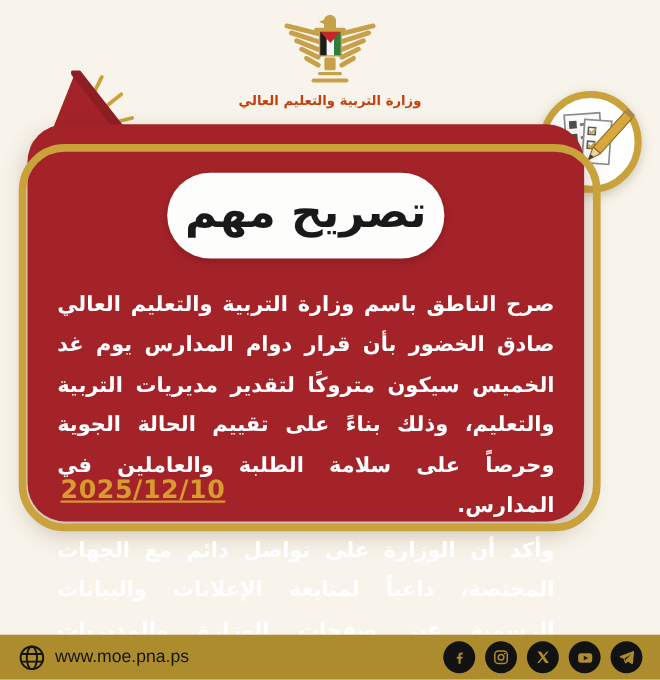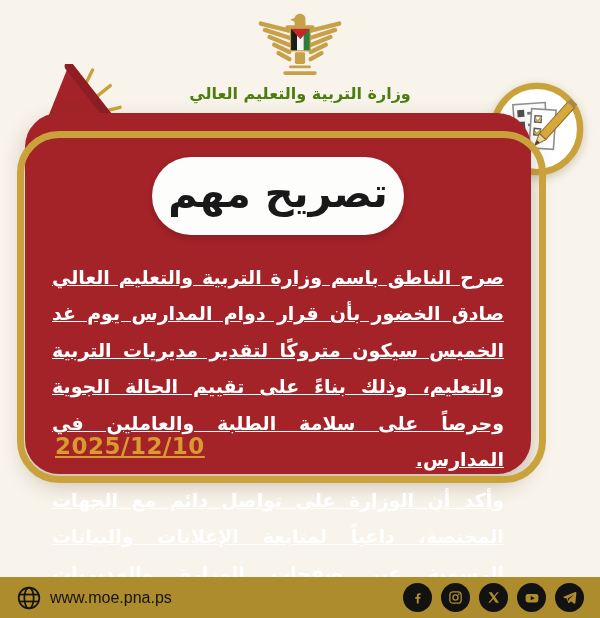--- a/index.html
+++ b/index.html
@@ -8,21 +8,21 @@
     background:#f8f4eb;
     font-family:"DejaVu Sans","Liberation Sans",sans-serif;
   }
   
   .emblem-wrap{
     position:absolute;top:10px;left:0;right:0;
     display:flex;flex-direction:column;align-items:center;z-index:1;
   }
   .emblem-wrap svg{display:block;}
   .ministry-name{
-    margin-top:4px;font-size:16px;font-weight:bold;color:#4d7c0f;
+    margin-top:4px;font-size:12px;font-weight:bold;color:#c2410c;
     direction:rtl;letter-spacing:0;
   }
   
   .megaphone{position:absolute;left:10px;top:64px;z-index:1;}
   .badge{position:absolute;right:14px;top:80px;z-index:1;filter:drop-shadow(0 3px 5px rgba(80,60,20,.25));}
   
   .card{
     position:absolute;left:25px;top:113px;width:506px;height:361px;
     background:#a32329;border-radius:34px;z-index:2;
     box-shadow:0 10px 22px rgba(90,55,25,.30);
@@ -41,21 +41,20 @@
   .title-pill span{
     font-size:40px;font-weight:bold;color:#191919;direction:rtl;line-height:1;
     padding-bottom:6px;
   }
   .body-text{
     direction:rtl;margin:24px 27px 0;color:#ffffff;
   }
   .body-text p{
     margin:0;font-size:19px;font-weight:bold;line-height:1.92;
     text-align:justify;
-    text-decoration:underline;
   }
   .body-text p + p{margin-top:4px;}
   .stmt-date{
     position:absolute;left:30px;bottom:15px;direction:ltr;
     font-size:23px;font-weight:bold;color:#d89b2f;letter-spacing:.5px;text-decoration:underline;
   }
   
   .footer{
     position:absolute;left:0;right:0;bottom:0;height:41px;
     background:#ad8c2e;display:flex;align-items:center;

